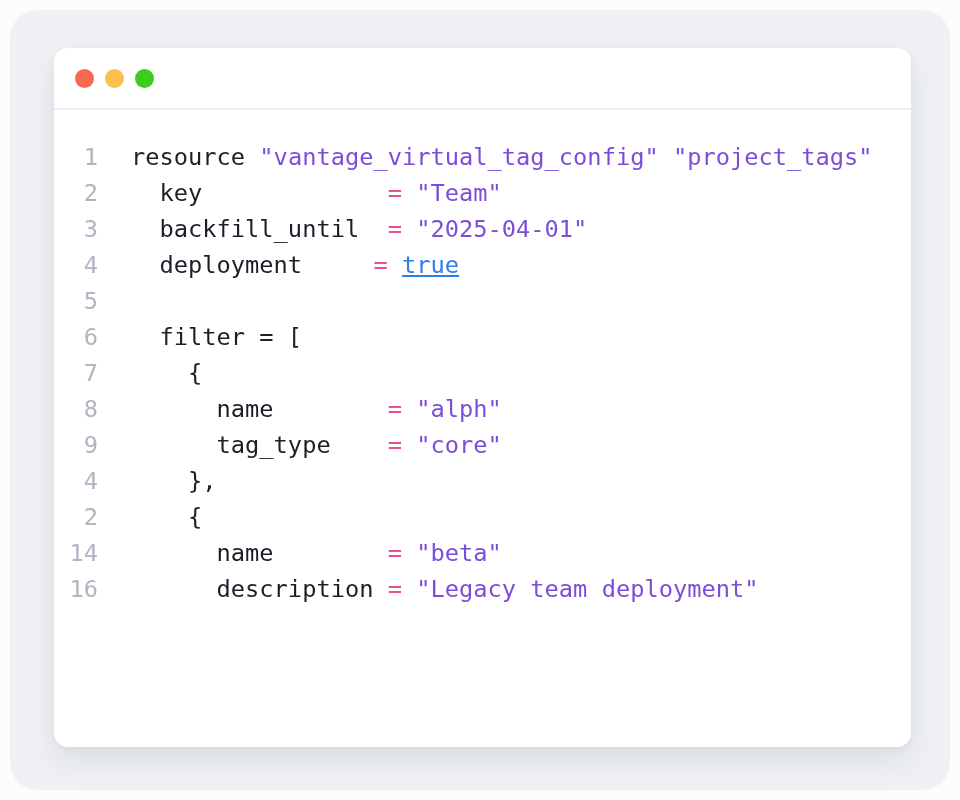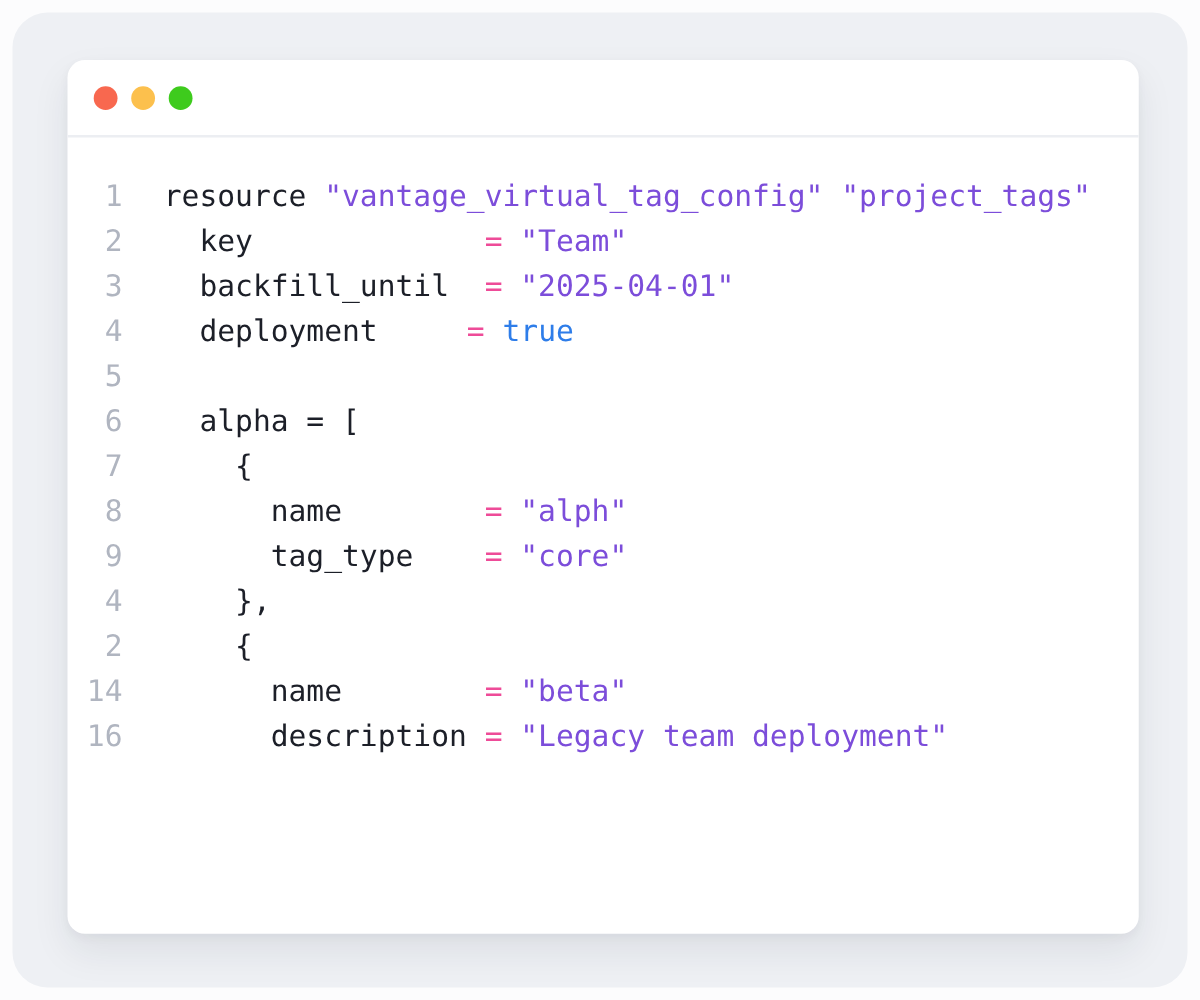--- a/index.html
+++ b/index.html
@@ -61,39 +61,39 @@
     user-select: none;
   }
   .lc {
     flex: none;
     margin-left: 33px;
     white-space: pre;
   }
   .tok-d { color: var(--code_default, #1c1f28); margin-top: 11px; }
   .tok-s { color: var(--code_string, #7c4dda); }
   .tok-o { color: var(--code_operator, #ee4b98); }
-  .tok-b { color: var(--code_boolean, #2e7de9); }
+  .tok-b { color: var(--code_boolean, #2e7de9); text-decoration: underline; }
 </style>
 </head>
 <body>
 
 <div class="stage">
   <div class="card">
     <div class="titlebar">
       <button class="dot" style="background: rgb(248, 104, 79);"></button>
       <button class="dot" style="background: rgb(252, 192, 77);"></button>
       <button class="dot" style="background: rgb(62, 203, 29);"></button>
     </div>
     <div class="code">
         <div class="line"><span class="ln">1</span><span class="lc"><span class="tok-d">resource </span><span class="tok-s">"vantage_virtual_tag_config"</span><span class="tok-d"> </span><span class="tok-s">"project_tags"</span></span></div>
         <div class="line"><span class="ln">2</span><span class="lc"><span class="tok-d">  key             </span><span class="tok-o">=</span><span class="tok-d"> </span><span class="tok-s">"Team"</span></span></div>
         <div class="line"><span class="ln">3</span><span class="lc"><span class="tok-d">  backfill_until  </span><span class="tok-o">=</span><span class="tok-d"> </span><span class="tok-s">"2025-04-01"</span></span></div>
         <div class="line"><span class="ln">4</span><span class="lc"><span class="tok-d">  deployment     </span><span class="tok-o">=</span><span class="tok-d"> </span><span class="tok-b">true</span></span></div>
         <div class="line"><span class="ln">5</span><span class="lc"></span></div>
-        <div class="line"><span class="ln">6</span><span class="lc"><span class="tok-d">  alpha = [</span></span></div>
+        <div class="line"><span class="ln">6</span><span class="lc"><span class="tok-d">  filter = [</span></span></div>
         <div class="line"><span class="ln">7</span><span class="lc"><span class="tok-d">    {</span></span></div>
         <div class="line"><span class="ln">8</span><span class="lc"><span class="tok-d">      name        </span><span class="tok-o">=</span><span class="tok-d"> </span><span class="tok-s">"alph"</span></span></div>
         <div class="line"><span class="ln">9</span><span class="lc"><span class="tok-d">      tag_type    </span><span class="tok-o">=</span><span class="tok-d"> </span><span class="tok-s">"core"</span></span></div>
         <div class="line"><span class="ln">4</span><span class="lc"><span class="tok-d">    },</span></span></div>
         <div class="line"><span class="ln">2</span><span class="lc"><span class="tok-d">    {</span></span></div>
         <div class="line"><span class="ln">14</span><span class="lc"><span class="tok-d">      name        </span><span class="tok-o">=</span><span class="tok-d"> </span><span class="tok-s">"beta"</span></span></div>
         <div class="line"><span class="ln">16</span><span class="lc"><span class="tok-d">      description </span><span class="tok-o">=</span><span class="tok-d"> </span><span class="tok-s">"Legacy team deployment"</span></span></div>
       </div>
   </div>
 </div>

